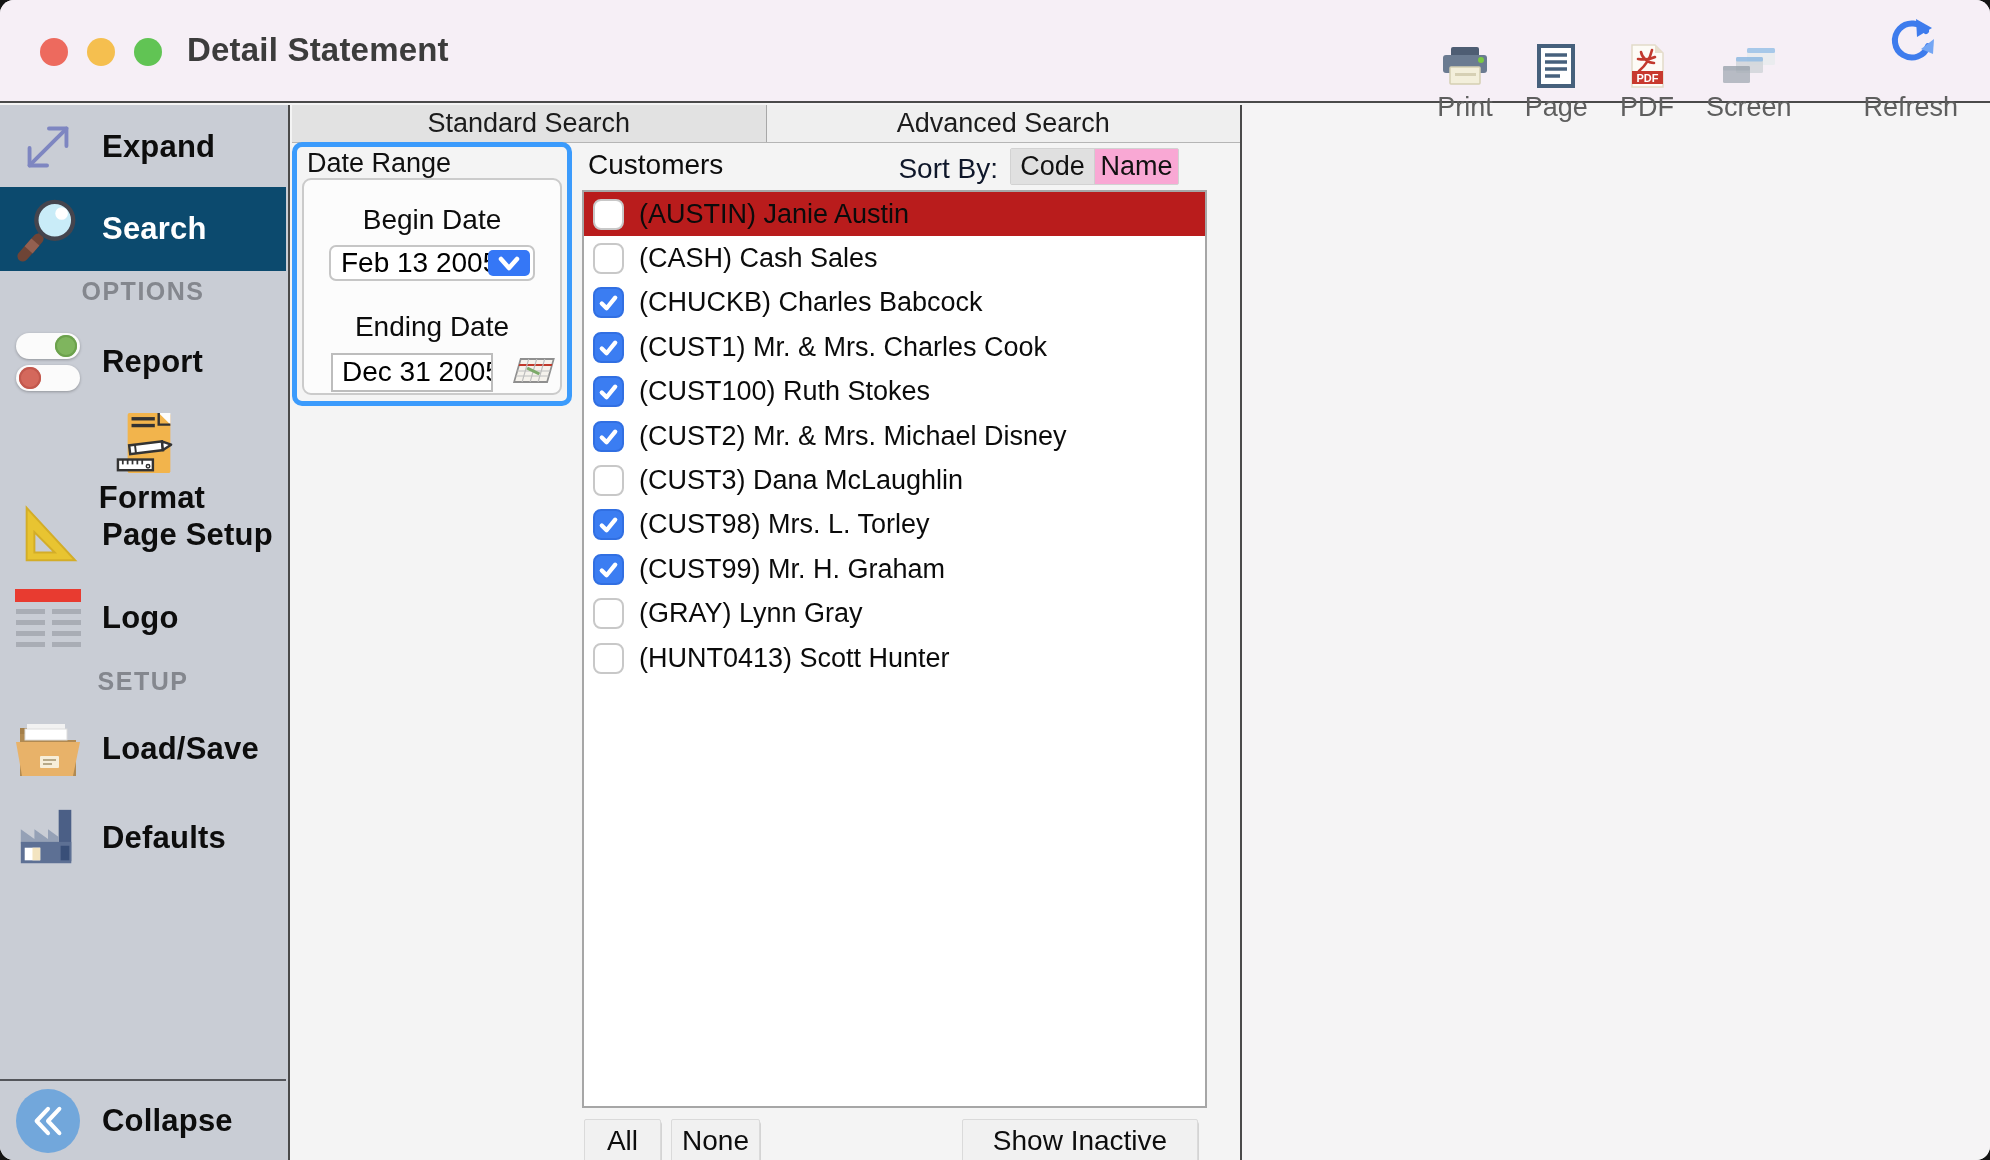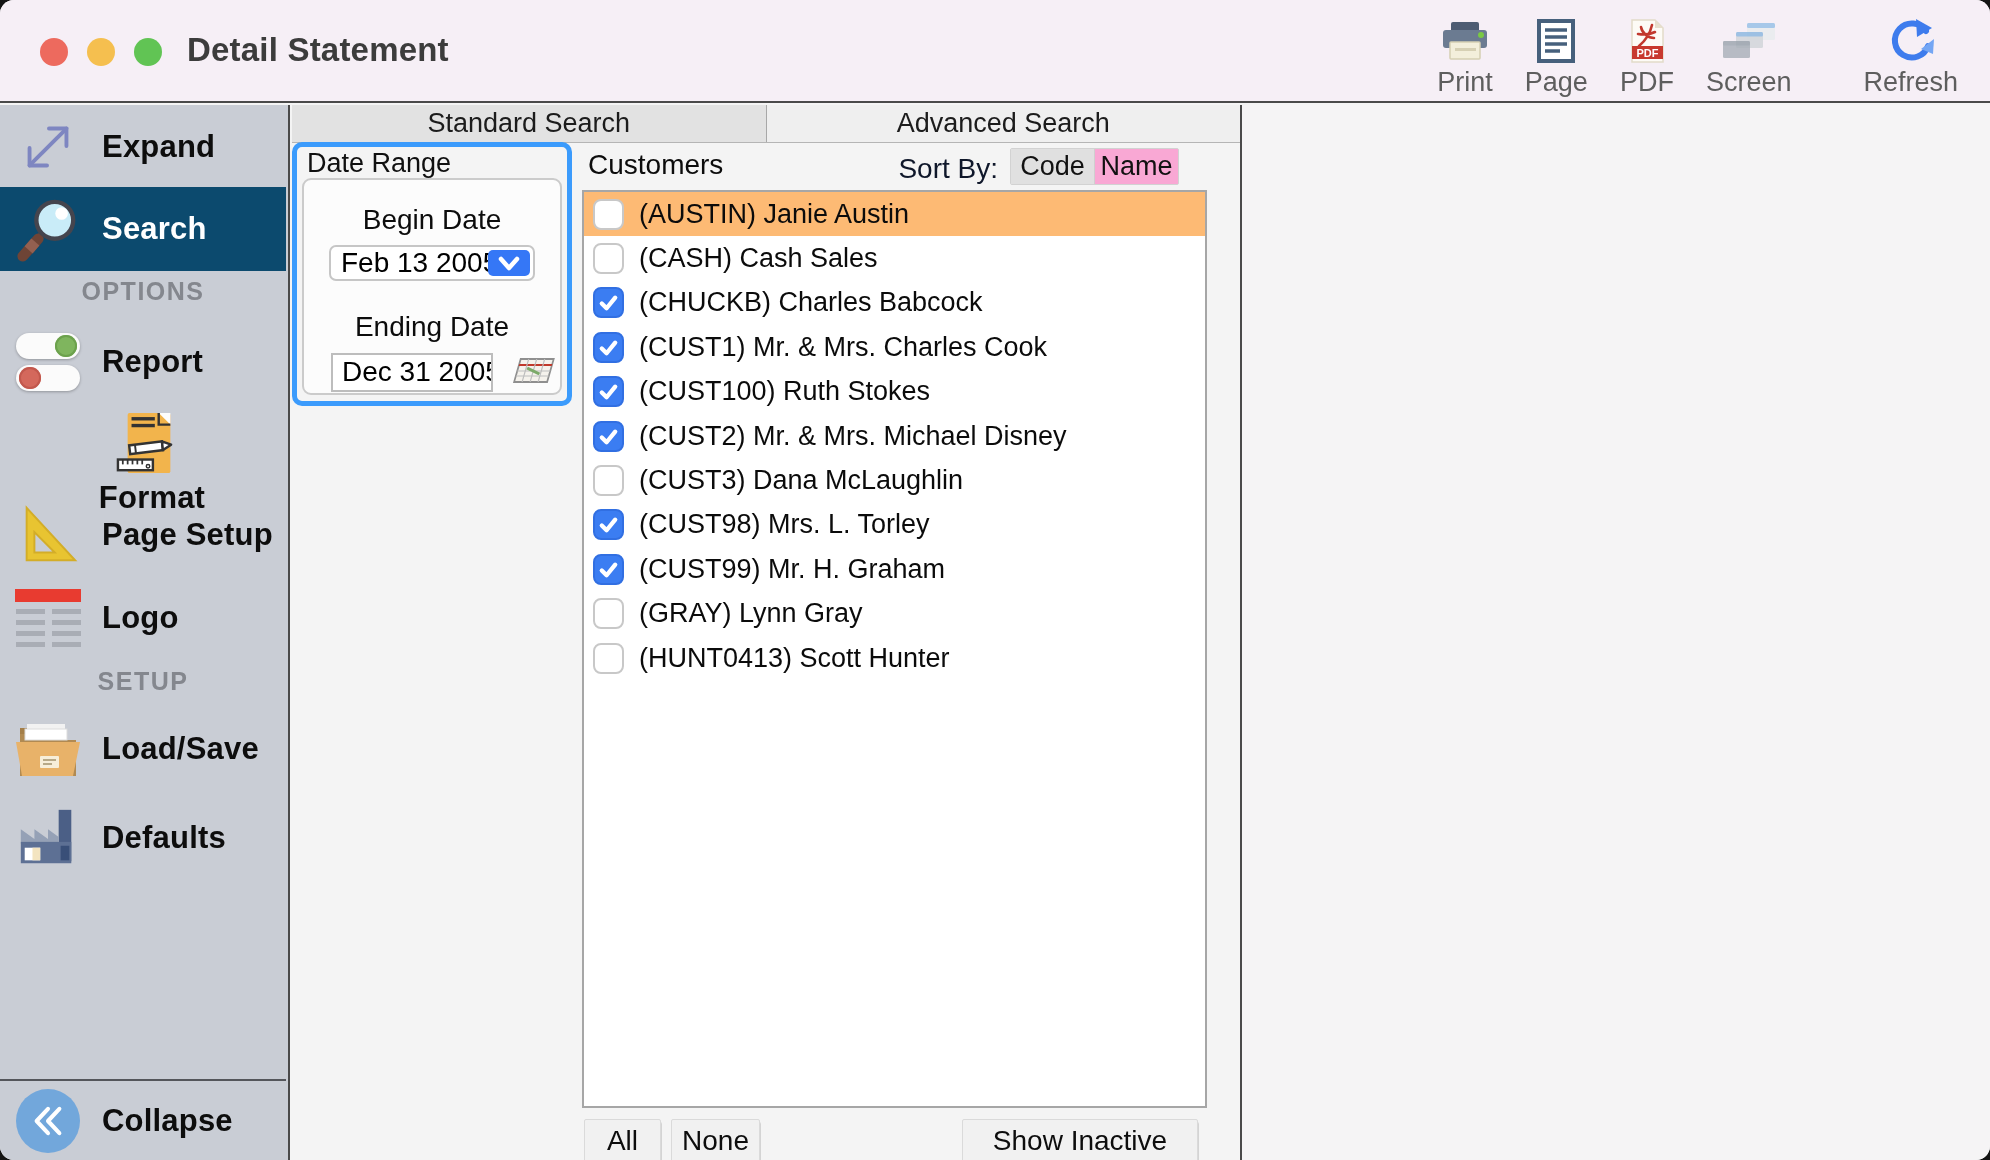--- a/index.html
+++ b/index.html
@@ -8,21 +8,21 @@
   #window{ position:relative; width:1990px; height:1160px; border-radius:14px; overflow:hidden; background:#f4f4f4; }
 
   
   #titlebar{ position:absolute; top:0; left:0; right:0; height:103px; background:#f6eff6; border-bottom:2px solid #4a4a4a; z-index:5; }
   .traffic{ position:absolute; left:40px; top:38px; display:flex; gap:19px; }
   .tl{ width:28px; height:28px; border-radius:50%; cursor:default; }
   .tl.red{ background:#ed6a5e; } .tl.yellow{ background:#f5bf4f; } .tl.green{ background:#61c454; }
   #window-title{ position:absolute; left:187px; top:0; height:100px; display:flex; align-items:center; font-size:33px; font-weight:bold; color:#3c3c3c; letter-spacing:.2px; }
   #toolbar{ position:absolute; right:16px; top:12px; display:flex; align-items:flex-end; }
   .tool{ display:flex; flex-direction:column; align-items:center; padding:0 16px; cursor:default; }
-  .tool.tool-refresh{ margin-left:40px; }
+  .tool.tool-refresh{ margin-left:40px;gap:25px; }
   .ticon{ height:52px; display:flex; align-items:flex-end; justify-content:center; }
   .tlabel{ font-size:27px; color:#5e5e5e; margin-top:3px; }
 
   
   #content{ position:absolute; top:105px; left:0; right:0; bottom:0; }
 
   
   #sidebar{ position:absolute; left:0; top:0; bottom:0; width:290px; background:#c9cdd5; border-right:2px solid #4a4a4a; }
   .side-item{ position:absolute; left:0; right:2px; display:flex; align-items:center; cursor:default; }
   .side-icon{ width:72px; height:72px; margin-left:12px; display:flex; align-items:center; justify-content:center; flex:none; }
@@ -75,21 +75,21 @@
 
   #cust-label{ position:absolute; left:296px; top:44px; font-size:28px; color:#0c0c0c; }
   #sortby{ position:absolute; right:242px; top:48px; font-size:28px; color:#0f172a; }
   #seg{ position:absolute; left:718px; top:43px; width:169px; height:37px; display:flex; background:#f3f3f3; border:1px solid #d2d2d2; border-radius:2px; }
   .seg{ flex:1; border:none; background:#f9a8d4; font-size:27px; font-family:inherit; color:#111; cursor:default; }
   .seg:first-child{ border-right:1px solid #cfcfcf; }
   .seg.selected{ background:#e0e0e0; }
 
   #cust-list{ position:absolute; left:290px; top:85px; width:625px; height:918px; background:#fff; border:2px solid #a6a6a6; overflow:hidden; }
   .crow{ height:44.4px; display:flex; align-items:center; }
-  .crow.selected{ background:#fdba74; }
+  .crow.selected{ background:#b91c1c; }
   .cb{ width:31px; height:31px; border-radius:8px; margin-left:9px; flex:none; background:#fff; border:2px solid #c8c8c8; display:flex; align-items:center; justify-content:center; }
   .crow.checked .cb{ background:#3b7df2; border-color:#316fe2; }
   .check{ width:23px; height:23px; display:none; }
   .crow.checked .check{ display:block; }
   .check polyline{ fill:none; stroke:#fff; stroke-width:4.5; stroke-linecap:round; stroke-linejoin:round; }
   .clabel{ margin-left:15px; font-size:27px; color:#0b0b0b; white-space:nowrap; }
 
   .pbtn{ position:absolute; top:1014px; height:44px; background:#f1f1f1; border:1px solid #dadada; border-radius:2px; box-shadow:1px 3px 0 rgba(0,0,0,.13); font-size:28px; font-family:inherit; color:#0d0d0d; cursor:default; }
   #btn-all{ left:292px; width:77px; }
   #btn-none{ left:379px; width:89px; }

